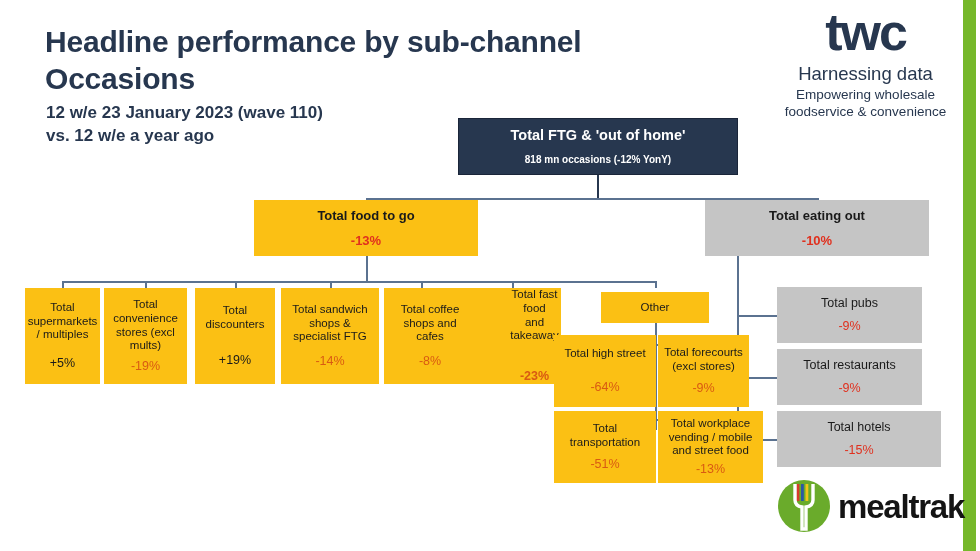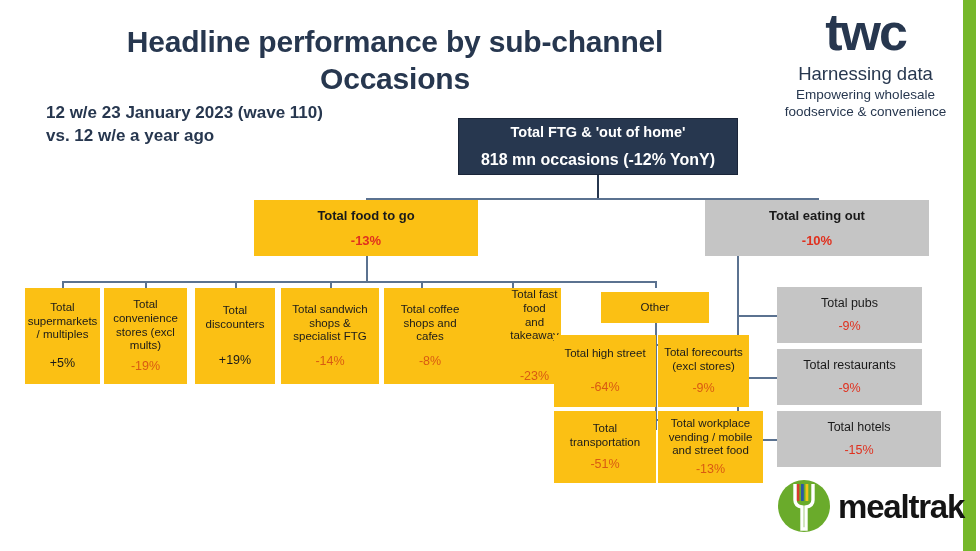--- a/index.html
+++ b/index.html
@@ -25,21 +25,20 @@
   
   .title {
     position: absolute;
     left: 45px; top: 24px;
     width: 700px;
     font-size: 30px;
     font-weight: bold;
     line-height: 1.22;
     color: #27374f;
     letter-spacing: -0.2px;
-    text-align: center;
   }
   .subtitle {
     position: absolute;
     left: 46px; top: 102px;
     width: 430px;
     font-size: 17px;
     font-weight: bold;
     line-height: 1.33;
     color: #27374f;
   }
@@ -86,21 +85,21 @@
   }
   .box .lbl { line-height: 1.18; }
   .box .val { line-height: 1.2; }
 
   .box-root {
     background: #27374f;
     border: 1px solid #1a2539;
     color: #ffffff;
   }
   .box-root .lbl { font-size: 14.5px; font-weight: bold; }
-  .box-root .val { font-size: 16px; font-weight: bold; margin-top: 9px; }
+  .box-root .val { font-size: 10px; font-weight: bold; margin-top: 9px; }
 
   .box-yellow { background: #fbc014; color: #1a1a1a; }
   .box-grey  { background: #c5c5c5; color: #1a1a1a; }
 
   .lvl2 .lbl { font-size: 13px; font-weight: bold; }
   .lvl2 .val { font-size: 13px; font-weight: bold; margin-top: 10px; }
   .lvl2 .neg { color: #e0301e; }
 
   .lvl3 .lbl { font-size: 11.5px; font-weight: normal; }
   .lvl3 .val { font-size: 12.5px; font-weight: normal; }
@@ -239,21 +238,21 @@
       <div>cafes</div>
     </div>
     <div class="val neg" style="margin-top:10px;">-8%</div>
   </div>
 
   <div class="box box-yellow lvl3" style="left:465px; top:288px; width:96px; height:96px;padding-left:48px;">
     <div class="lbl">
       <div>Total fast food</div>
       <div>and takeaway</div>
     </div>
-    <div class="val neg" style="margin-top:26px;">-23%</div>
+    <div class="val neg" style="margin-top:26px;font-weight:bold;">-23%</div>
   </div>
 
   <div class="box box-yellow lvl3" style="left:601px; top:292px; width:108px; height:31px;">
     <div class="lbl">Other</div>
   </div>
 
   <div class="box box-yellow lvl3" style="left:554px; top:335px; width:102px; height:72px;">
     <div class="lbl">Total high street</div>
     <div class="val neg" style="margin-top:20px;">-64%</div>
   </div>

